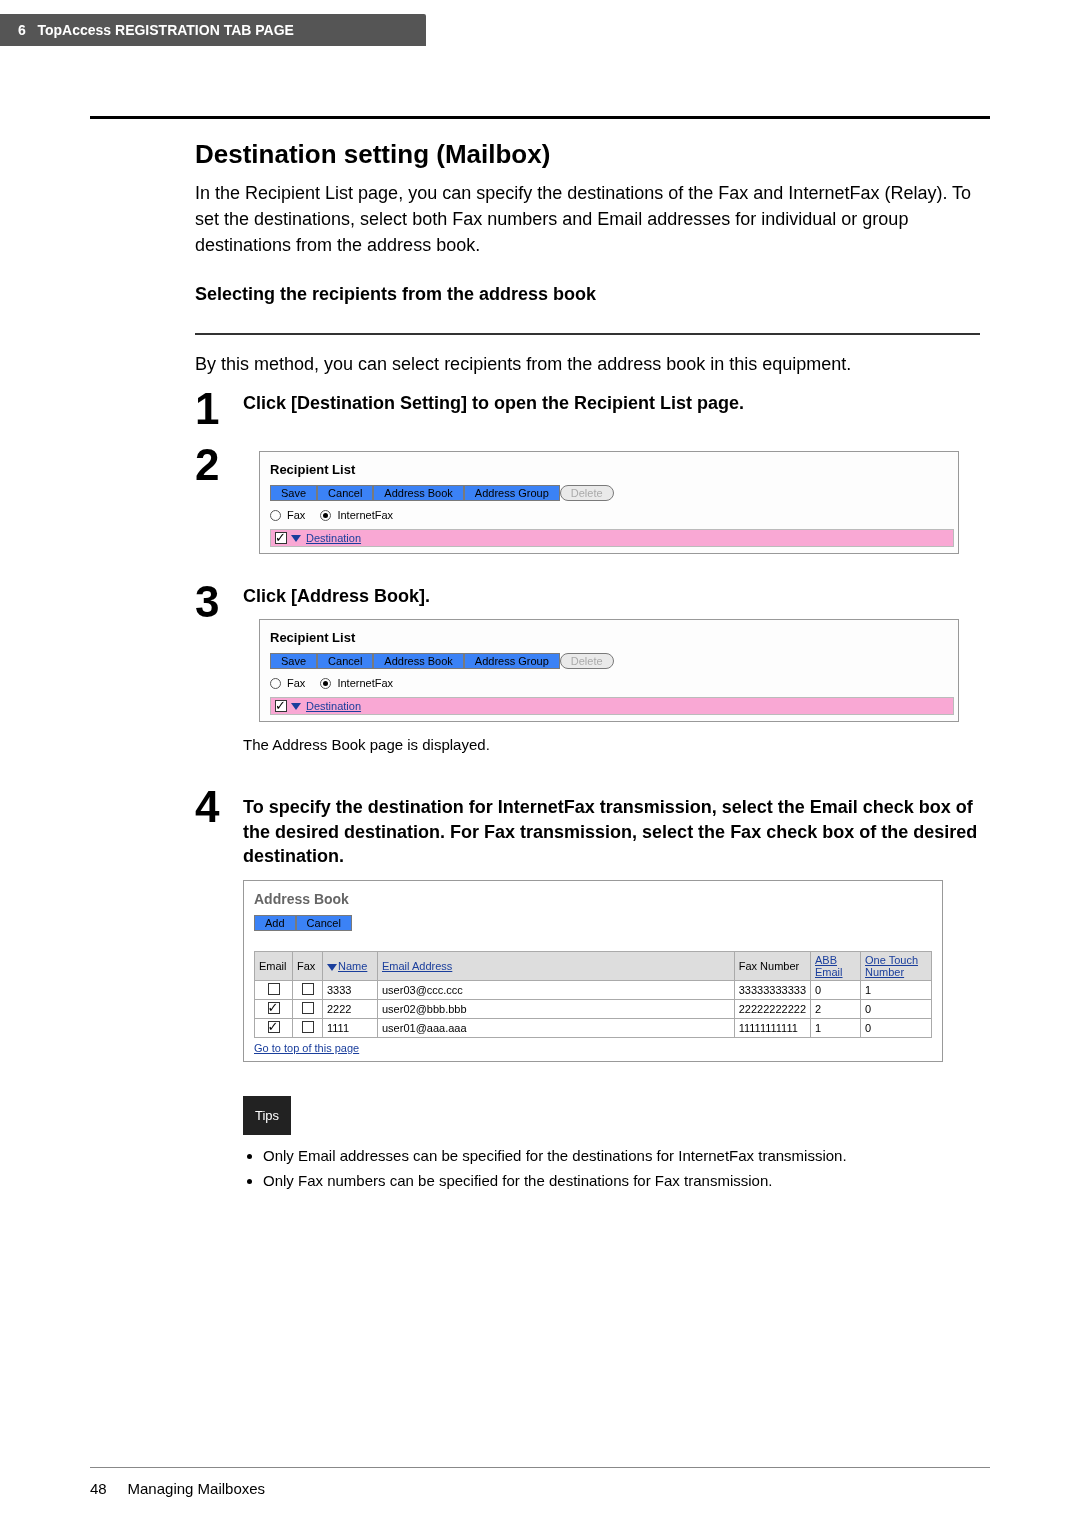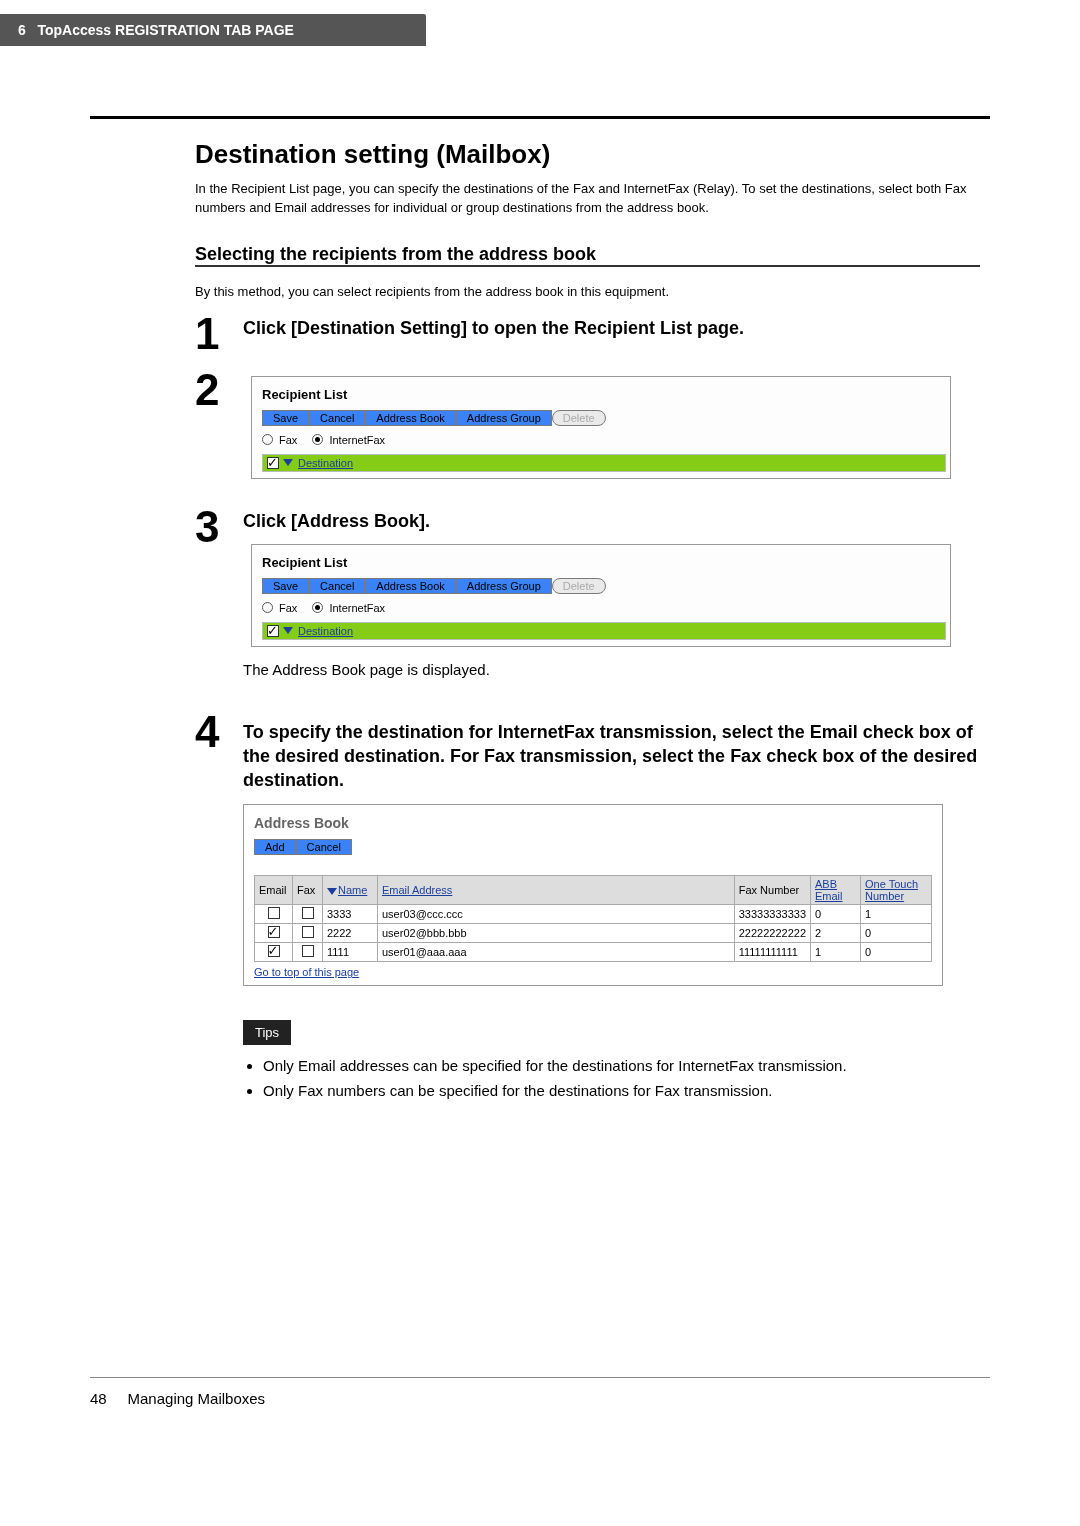--- a/index.html
+++ b/index.html
@@ -30,28 +30,28 @@
   .content-indent {
     margin-left: 105px;
     margin-right: 10px;
   }
   .section-title {
     font-size: 26px;
     font-weight: bold;
     margin-bottom: 10px;
   }
   .body-text {
-    font-size: 13px;
+    font-size: 18px;
     line-height: 1.45;
     margin-bottom: 26px;
   }
   .sub-heading {
     font-size: 18px;
     font-weight: bold;
-    margin-bottom: 0;
+    margin-bottom: 28px;
   }
   .sub-heading-underline {
     height: 2px;
     background: #333;
     margin-bottom: 16px;
   }
   .step-row {
     display: flex;
     align-items: flex-start;
     margin-bottom: 12px;
@@ -77,21 +77,21 @@
   .step-para {
     font-size: 15px;
     margin: 6px 0 24px 0;
   }
 
   
   .embed {
     border: 1px solid #999;
     background: #fdfdfd;
     padding: 10px 4px 6px 10px;
-    margin: 2px 0 14px 8px;
+    margin: 2px 0 14px 16px;
     font-size: 12px;
     width: 700px;
   }
   .embed-title {
     font-weight: bold;
     font-size: 13px;
     margin-bottom: 8px;
   }
   .embed-buttons {
     display: flex;
@@ -125,21 +125,21 @@
     display: inline-block;
   }
   .embed-radio.checked::after {
     content:''; position:absolute; top:2px; left:2px;
     width:5px; height:5px; border-radius:50%; background:#000;
   }
   .embed-dest-row {
     display: flex;
     align-items: center;
     gap: 4px;
-    background: #84cc16;
+    background: #f9a8d4;
     border: 1px solid #bbb;
     padding: 2px 4px;
     font-size: 11px;
   }
   .embed-check {
     width: 12px; height: 12px; border:1px solid #333;
     background:#fff;
     display:inline-block;
     position:relative;
   }
@@ -200,21 +200,21 @@
     font-size:11px;
     margin-top:4px;
     display:inline-block;
   }
 
   .tips-label {
     display:inline-block;
     background:#222;
     color:#fff;
     font-size:13px;
-    padding:5px 12px;
+    padding:12px 12px;
     margin-top:20px;
     margin-bottom:10px;
   }
   ul.tips-list {
     list-style: disc;
     padding-left: 20px;
     font-size: 15px;
   }
   ul.tips-list li { margin-bottom: 4px; line-height:1.4; }
 

